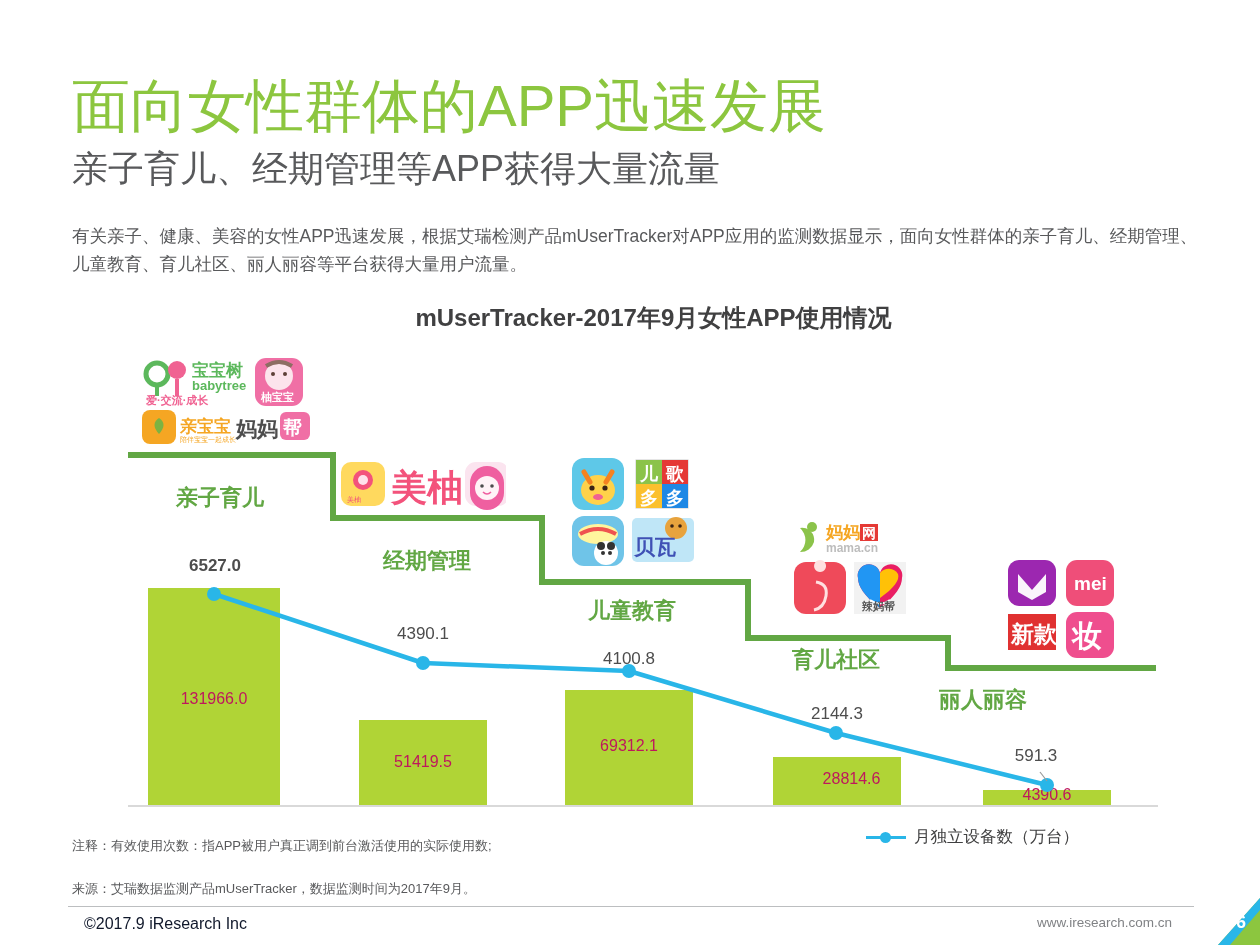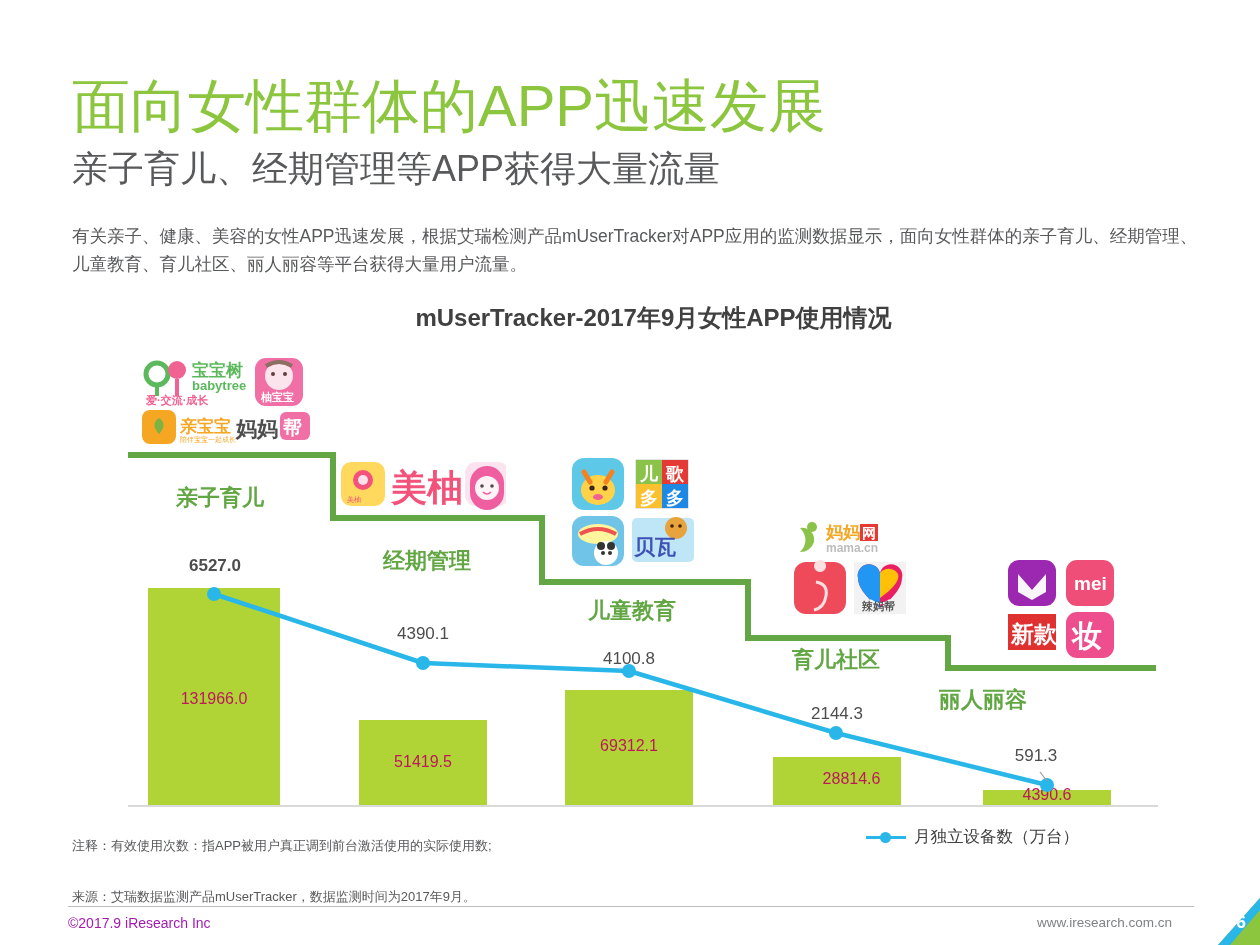--- a/index.html
+++ b/index.html
@@ -83,25 +83,25 @@
   }
   .lg-line::after {
     content: ""; position: absolute; left: 14px; top: 1.5px; width: 11px; height: 11px;
     border-radius: 50%; background: #29b6e8;
   }
   .lg-text { font-size: 16.5px; color: #404041; white-space: nowrap; }
 
   
   .notes { position: absolute; left: 72px; top: 836px; font-size: 13px; color: #58595b; line-height: 19px; }
   .notes .ind { padding-left: 42px; }
-  .source { position: absolute; left: 72px; top: 880px; font-size: 13px; color: #58595b; margin-top: 8px; }
+  .source { position: absolute; left: 72px; top: 880px; font-size: 13px; color: #58595b; }
 
   
   .foot-rule { position: absolute; left: 68px; top: 906px; width: 1126px; height: 1px; background: #bcbec0; }
-  .foot-left { position: absolute; left: 68px; top: 915px; font-size: 14px; color: #a21caf; }
+  .foot-left { position: absolute; left: 84px; top: 915px; font-size: 16px; color: #0f172a; }
   .foot-right { position: absolute; right: 88px; top: 915px; font-size: 13.5px; color: #808285; }
   .pagecorner { position: absolute; right: 0; top: 898px; width: 60px; height: 47px; }
   .pagenum {
     position: absolute; right: 14px; top: 912px; font-size: 18px; color: #ffffff; font-weight: bold;
   }
 </style>
 </head>
 <body>
 
 <div class="page">

